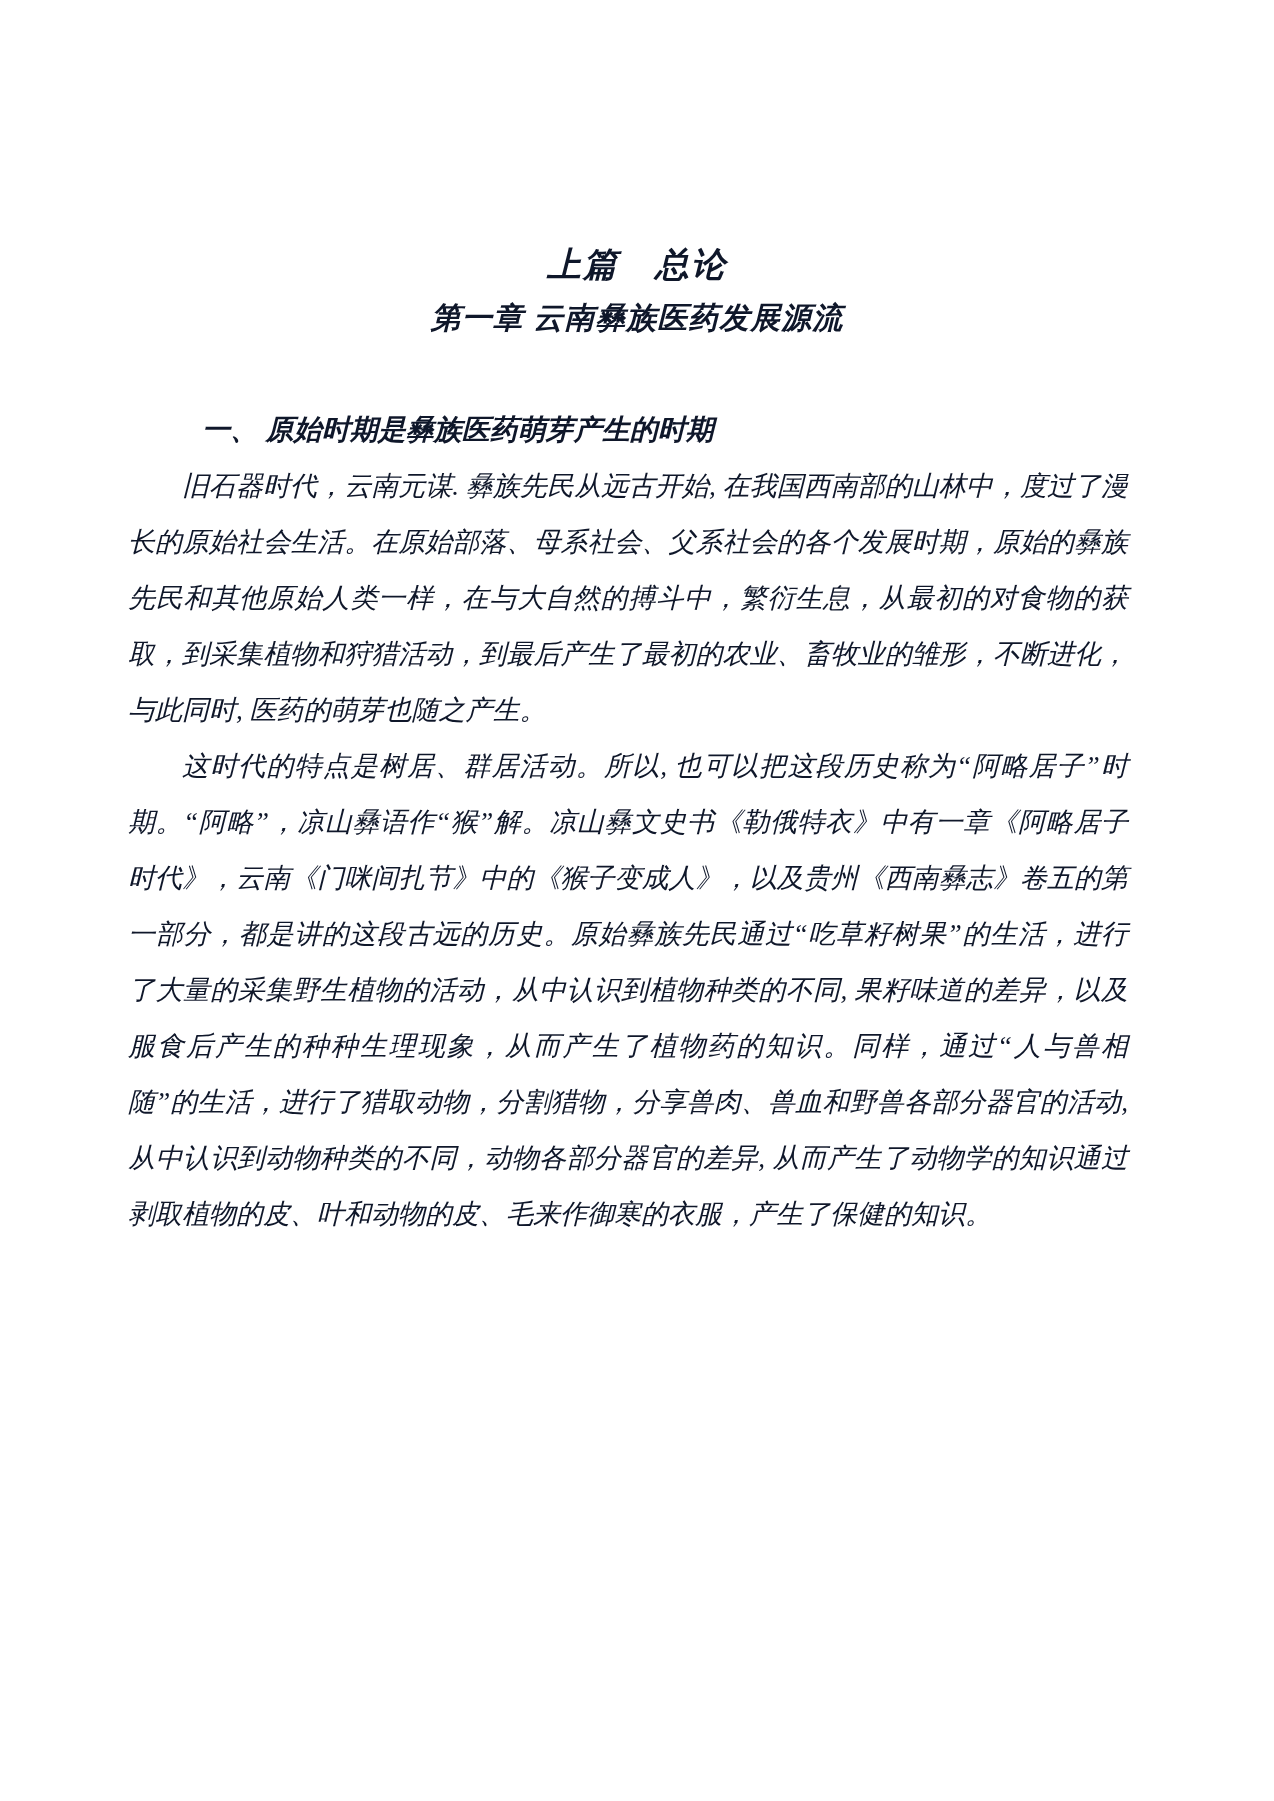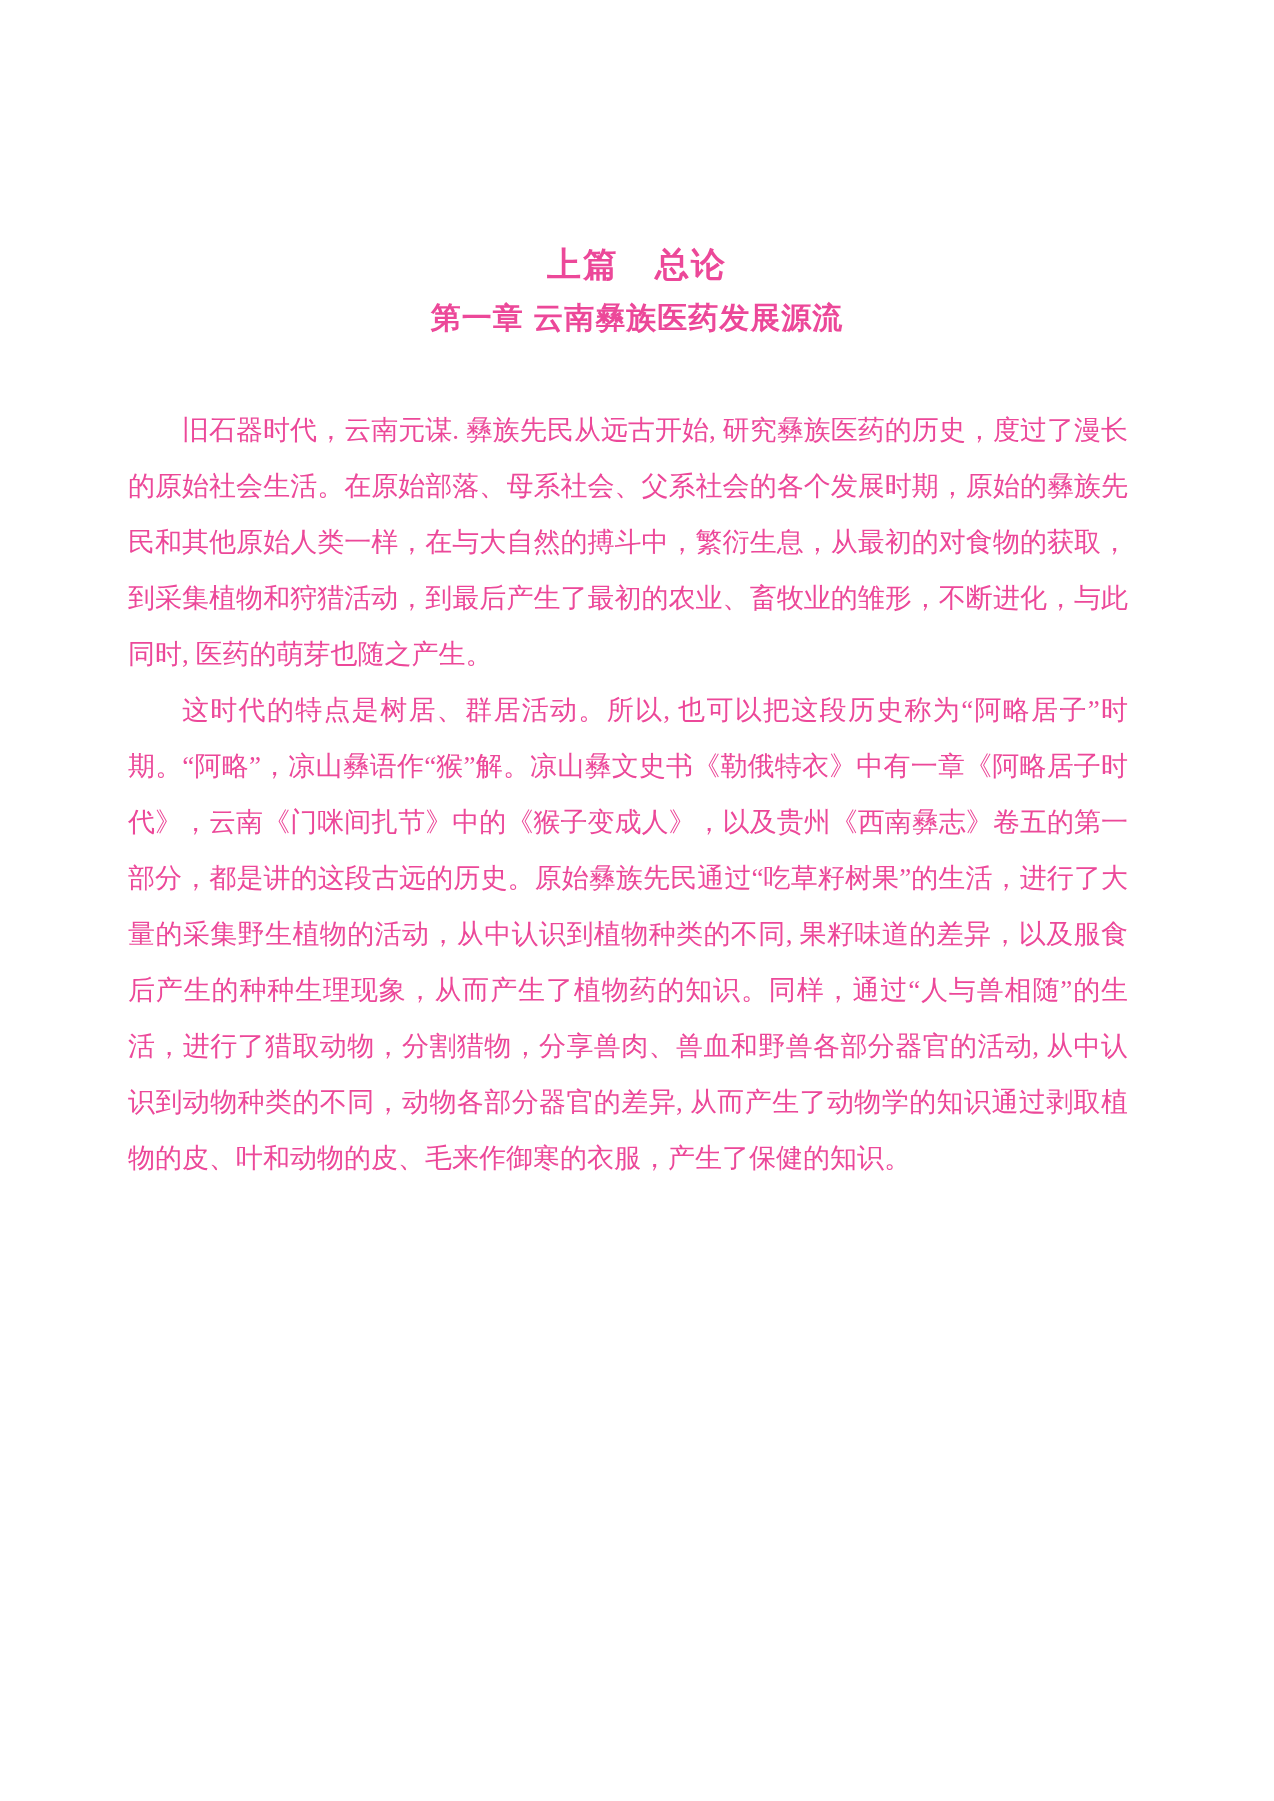--- a/index.html
+++ b/index.html
@@ -5,23 +5,24 @@
   html, body {
     margin: 0;
     padding: 0;
     background: #ffffff;
   }
   .page {
     position: relative;
     width: 1274px;
     height: 1544px;
     background: #ffffff;
-    color: #ec4899;
+    color: #0f172a;
     overflow: hidden;
     font-family: "Liberation Serif", "DejaVu Serif", serif;
+    font-style: italic;
   }
   .part-title {
     margin: 0;
     padding-top: 244px;
     text-align: center;
     font-family: "Liberation Sans", "DejaVu Sans", sans-serif;
     font-weight: bold;
     font-size: 34px;
     line-height: 40px;
     letter-spacing: 2px;
@@ -72,22 +73,23 @@
 
 <div class="page">
 
   <h1 class="part-title">上篇　总论</h1>
 
   <h2 class="chapter-title">第一章 云南彝族医药发展源流</h2>
 
   <div class="content">
 
 
+    <h3 class="section-heading">一、 原始时期是彝族医药萌芽产生的时期</h3>
 
-    <p class="body-para">旧石器时代，云南元谋. 彝族先民从远古开始, 研究彝族医药的历史，度过了漫长的原始社会生活。在原始部落、母系社会、父系社会的各个发展时期，原始的彝族先民和其他原始人类一样，在与大自然的搏斗中，繁衍生息，从最初的对食物的获取，到采集植物和狩猎活动，到最后产生了最初的农业、畜牧业的雏形，不断进化，与此同时, 医药的萌芽也随之产生。</p>
+    <p class="body-para">旧石器时代，云南元谋. 彝族先民从远古开始, 在我国西南部的山林中，度过了漫长的原始社会生活。在原始部落、母系社会、父系社会的各个发展时期，原始的彝族先民和其他原始人类一样，在与大自然的搏斗中，繁衍生息，从最初的对食物的获取，到采集植物和狩猎活动，到最后产生了最初的农业、畜牧业的雏形，不断进化，与此同时, 医药的萌芽也随之产生。</p>
 
     <p class="body-para">这时代的特点是树居、群居活动。所以, 也可以把这段历史称为“阿略居子”时期。“阿略”，凉山彝语作“猴”解。凉山彝文史书《勒俄特衣》中有一章《阿略居子时代》，云南《门咪间扎节》中的《猴子变成人》，以及贵州《西南彝志》卷五的第一部分，都是讲的这段古远的历史。原始彝族先民通过“吃草籽树果”的生活，进行了大量的采集野生植物的活动，从中认识到植物种类的不同, 果籽味道的差异，以及服食后产生的种种生理现象，从而产生了植物药的知识。同样，通过“人与兽相随”的生活，进行了猎取动物，分割猎物，分享兽肉、兽血和野兽各部分器官的活动, 从中认识到动物种类的不同，动物各部分器官的差异, 从而产生了动物学的知识通过剥取植物的皮、叶和动物的皮、毛来作御寒的衣服，产生了保健的知识。</p>
 
   </div>
 
   <div class="page-number">1</div>
 
 </div>
 
 </body></html>

